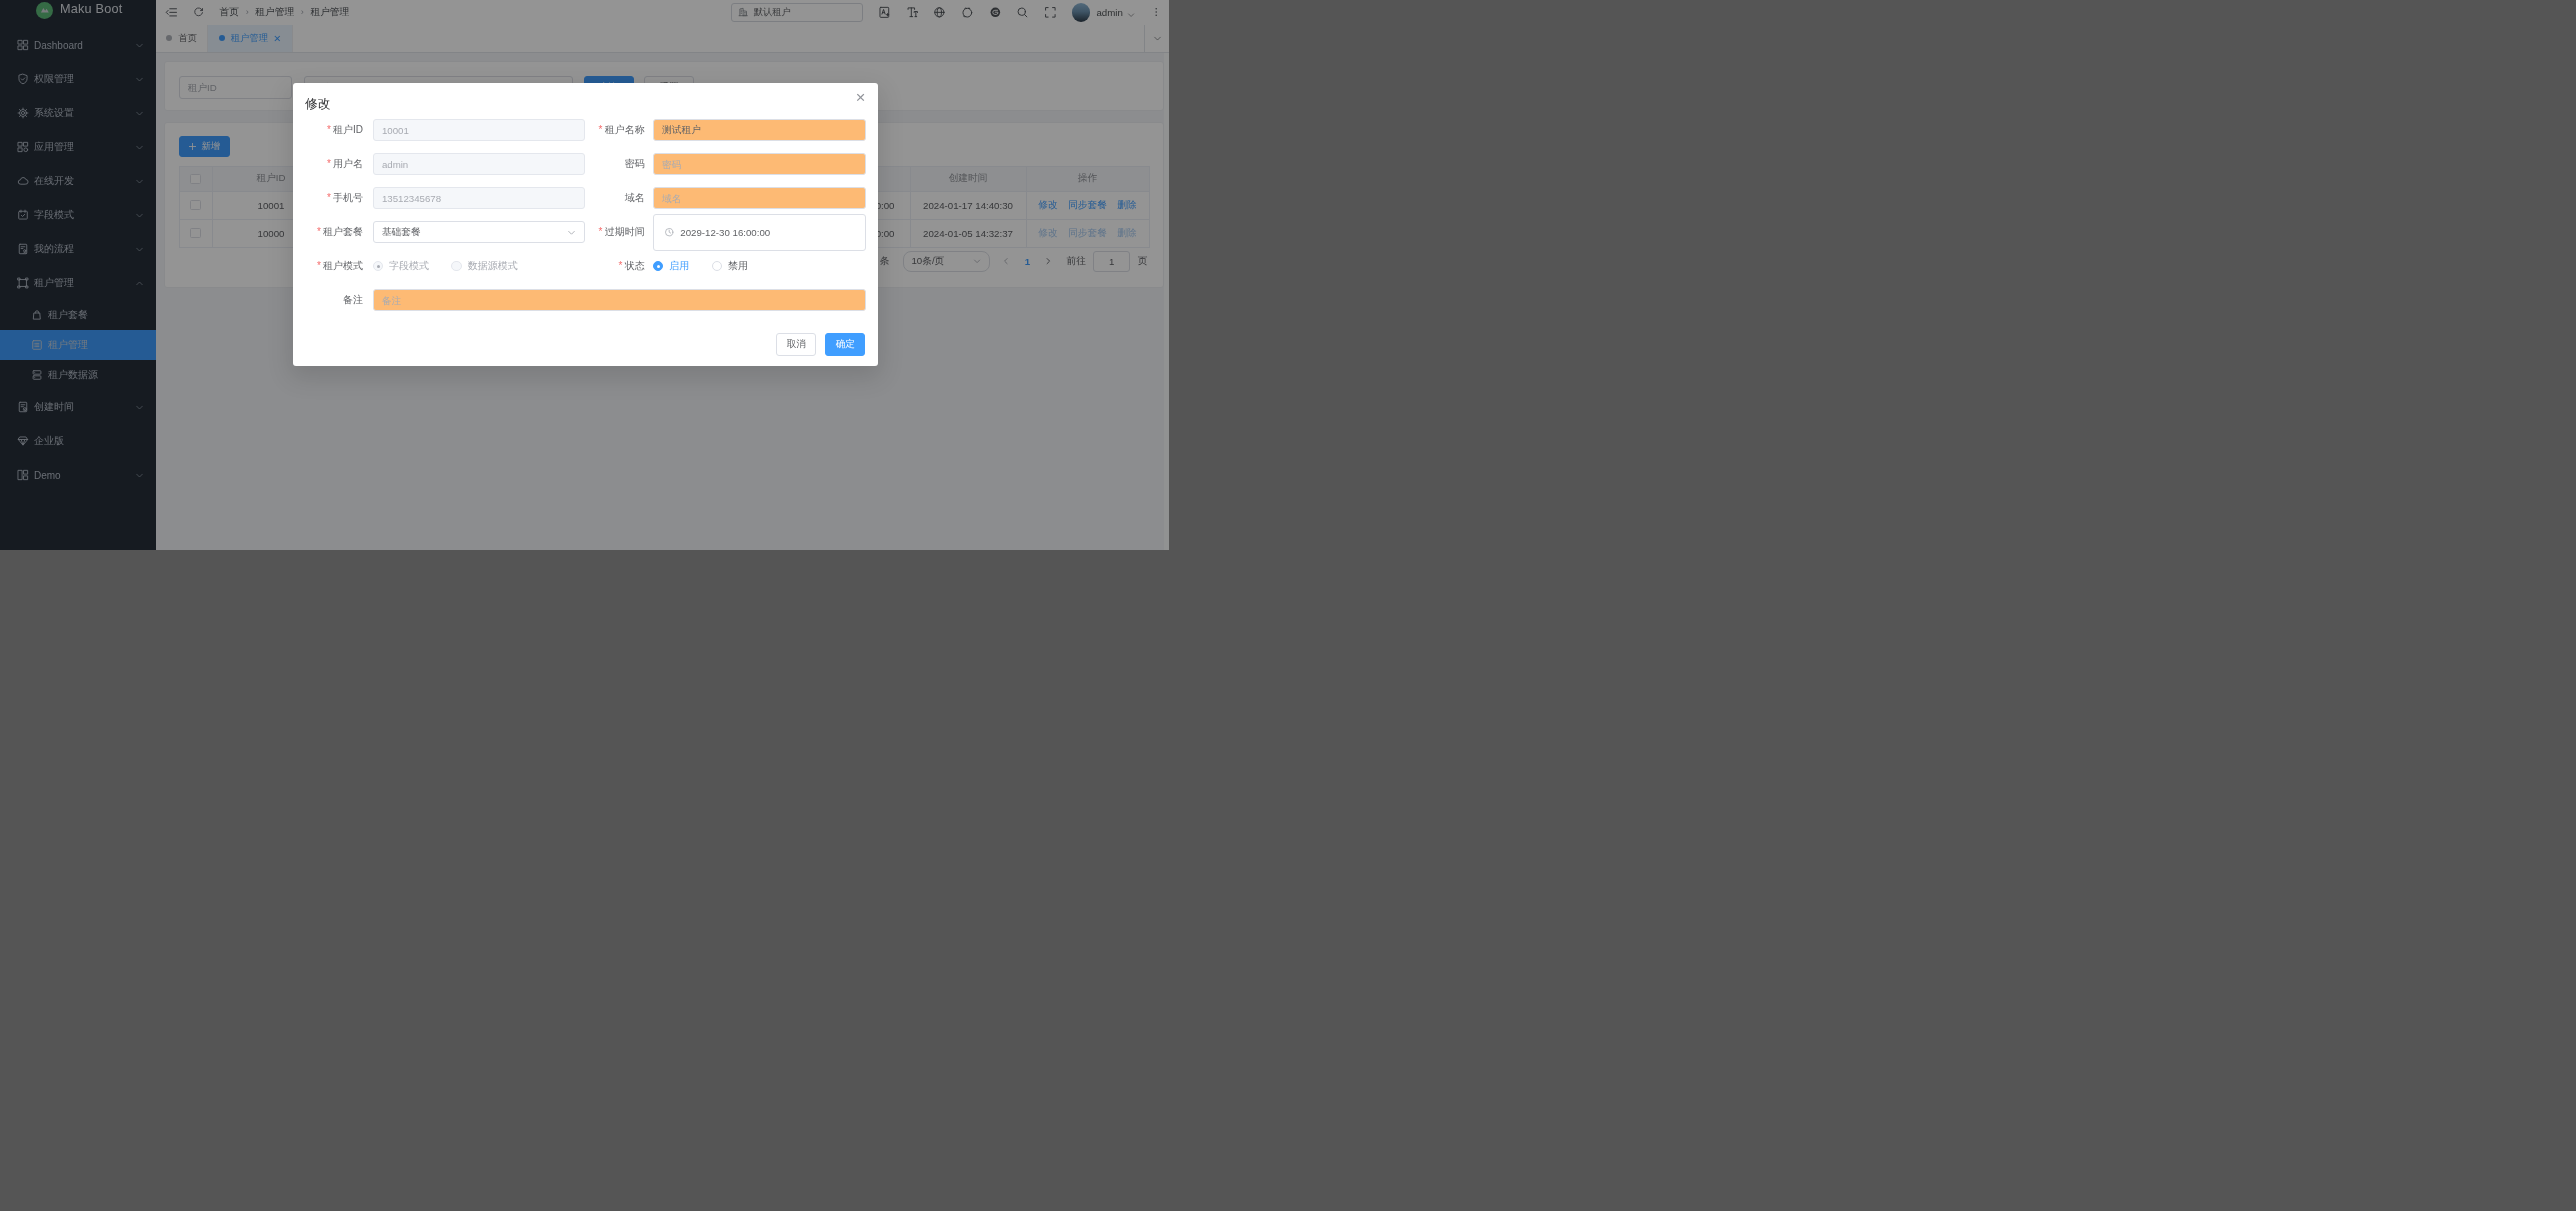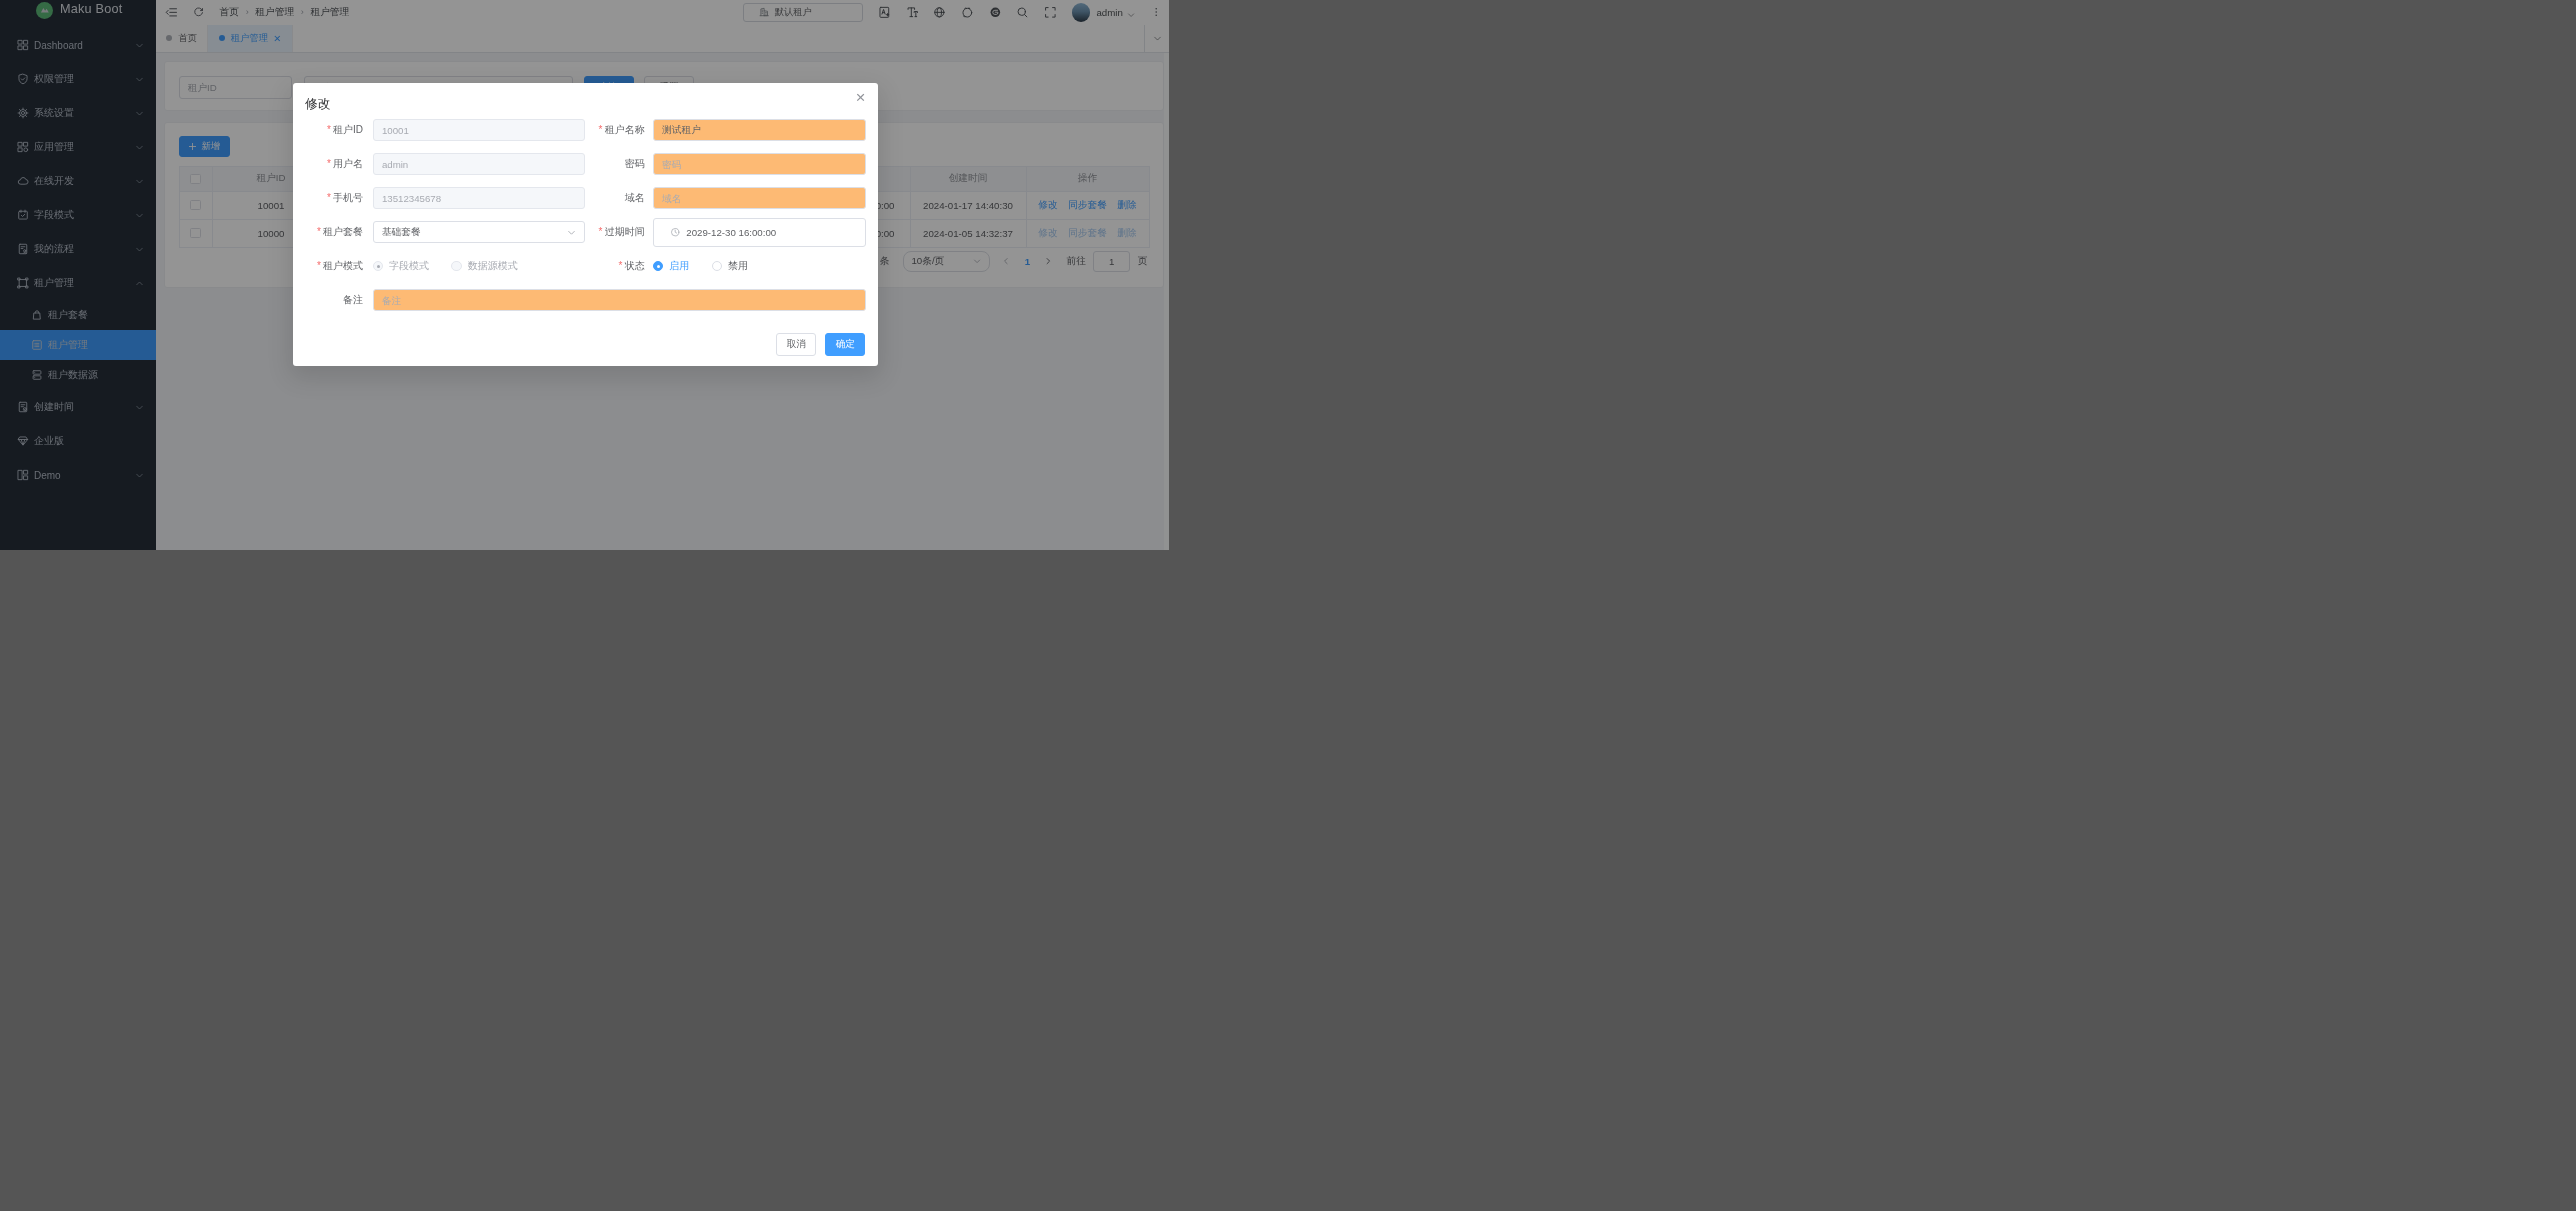--- a/index.html
+++ b/index.html
@@ -34,21 +34,21 @@
   
   .hd{position:absolute;left:0;right:0;top:0;height:24.6px;background:#fff;display:flex;align-items:center;}
   .hd .hicon{width:12.7px;height:12.7px;color:#4e5257;flex:none;cursor:pointer;}
   .hd .hicon svg{width:100%;height:100%;display:block;}
   .fold{margin-left:9px;}
   .refresh{margin-left:15px;width:11.2px !important;height:11.2px !important;}
   .crumbs{display:flex;align-items:center;margin-left:15.7px;font-size:9.7px;color:#505459;}
   .crumb{cursor:pointer;}
   .crumb-sep{margin:0 6.7px;color:#9aa0a8;font-size:9px;}
   .hd-right{margin-left:auto;display:flex;align-items:center;}
-  .tenant-select{width:120px;height:18.6px;border:0.7px solid #d6dae0;border-radius:3px;display:flex;align-items:center;padding:0 15px;color:#606266;font-size:9.3px;background:#fff;cursor:pointer;}
+  .tenant-select{width:132px;height:18.6px;border:0.7px solid #d6dae0;border-radius:3px;display:flex;align-items:center;padding:0 6px;color:#606266;font-size:9.3px;background:#fff;cursor:pointer;}
   .tenant-select .ic{width:10.4px;height:10.4px;margin-right:5.2px;color:#82878d;}
   .hd-icons{display:flex;align-items:center;}
   .hd-icons .hicon{margin-left:15px;}
   .avatar{width:18.6px;height:18.6px;border-radius:50%;margin-left:15px;background:linear-gradient(180deg,#8fb6d4 0%,#6d93b0 45%,#2e3c49 100%);flex:none;cursor:pointer;}
   .uname{margin-left:6px;font-size:9.7px;color:#4e5255;cursor:pointer;}
   .ucaret{width:8.2px;height:8.2px;color:#606266;margin-left:3.7px;cursor:pointer;}
   .ucaret svg{width:100%;height:100%;}
   .kebab{width:10.4px;height:12px;color:#4e5257;margin:0 7.5px 0 16.4px;cursor:pointer;}
   .kebab svg{width:100%;height:100%;}
 
@@ -119,21 +119,21 @@
   .m-label2{width:60px;text-align:right;font-size:10px;color:#606266;flex:none;}
   .m-label2 .req{color:var(--danger);margin-right:2.2px;}
   .m-ctl{width:212px;margin-left:9.7px;flex:none;}
   .m-ctl2{width:213px;margin-left:8.2px;flex:none;}
   .m-inp{width:100%;height:22.4px;border:0.7px solid #dcdfe6;border-radius:3px;padding:0 8.2px;font-size:9.7px;color:#606266;outline:none;background:#fdba74;}
   .m-inp::placeholder{color:#a8abb2;}
   .m-inp:disabled{background:#f5f7fa;border-color:#e4e7ed;color:#a8abb2;-webkit-text-fill-color:#a8abb2;}
   .m-select{height:22.4px;border:0.7px solid #dcdfe6;border-radius:3px;display:flex;align-items:center;padding:0 8.2px;font-size:9.7px;color:#606266;cursor:pointer;background:#fff;}
   .m-select .cv{flex:1;}
   .m-select svg{width:9px;height:9px;color:#a8abb2;}
-  .m-date{height:29px;border:0.7px solid #dcdfe6;border-radius:3px;display:flex;align-items:center;padding:0 16px;font-size:9.7px;color:#606266;background:#fff;cursor:pointer;}
+  .m-date{height:37px;border:0.7px solid #dcdfe6;border-radius:3px;display:flex;align-items:center;padding:0 10px;font-size:9.7px;color:#606266;background:#fff;cursor:pointer;}
   .m-date .clk{width:10.4px;height:10.4px;color:#a8abb2;margin-right:6px;flex:none;}
   .m-date .clk svg{width:100%;height:100%;display:block;}
   .m-remark{width:493px;}
   .radio-group{display:flex;align-items:center;gap:0;}
   .radio{display:flex;align-items:center;margin-right:22.4px;cursor:pointer;font-size:10px;color:#606266;}
   .rdot{width:10.4px;height:10.4px;border-radius:50%;border:0.7px solid #dcdfe6;background:#fff;margin-right:6px;position:relative;flex:none;}
   .radio.checked .rdot{background:var(--primary);border-color:var(--primary);}
   .radio.checked .rdot::after{content:"";position:absolute;left:3px;top:3px;width:3px;height:3px;border-radius:50%;background:#fff;}
   .radio.checked{color:var(--primary);}
   .radio.disabled{color:#a8abb2;cursor:not-allowed;}

